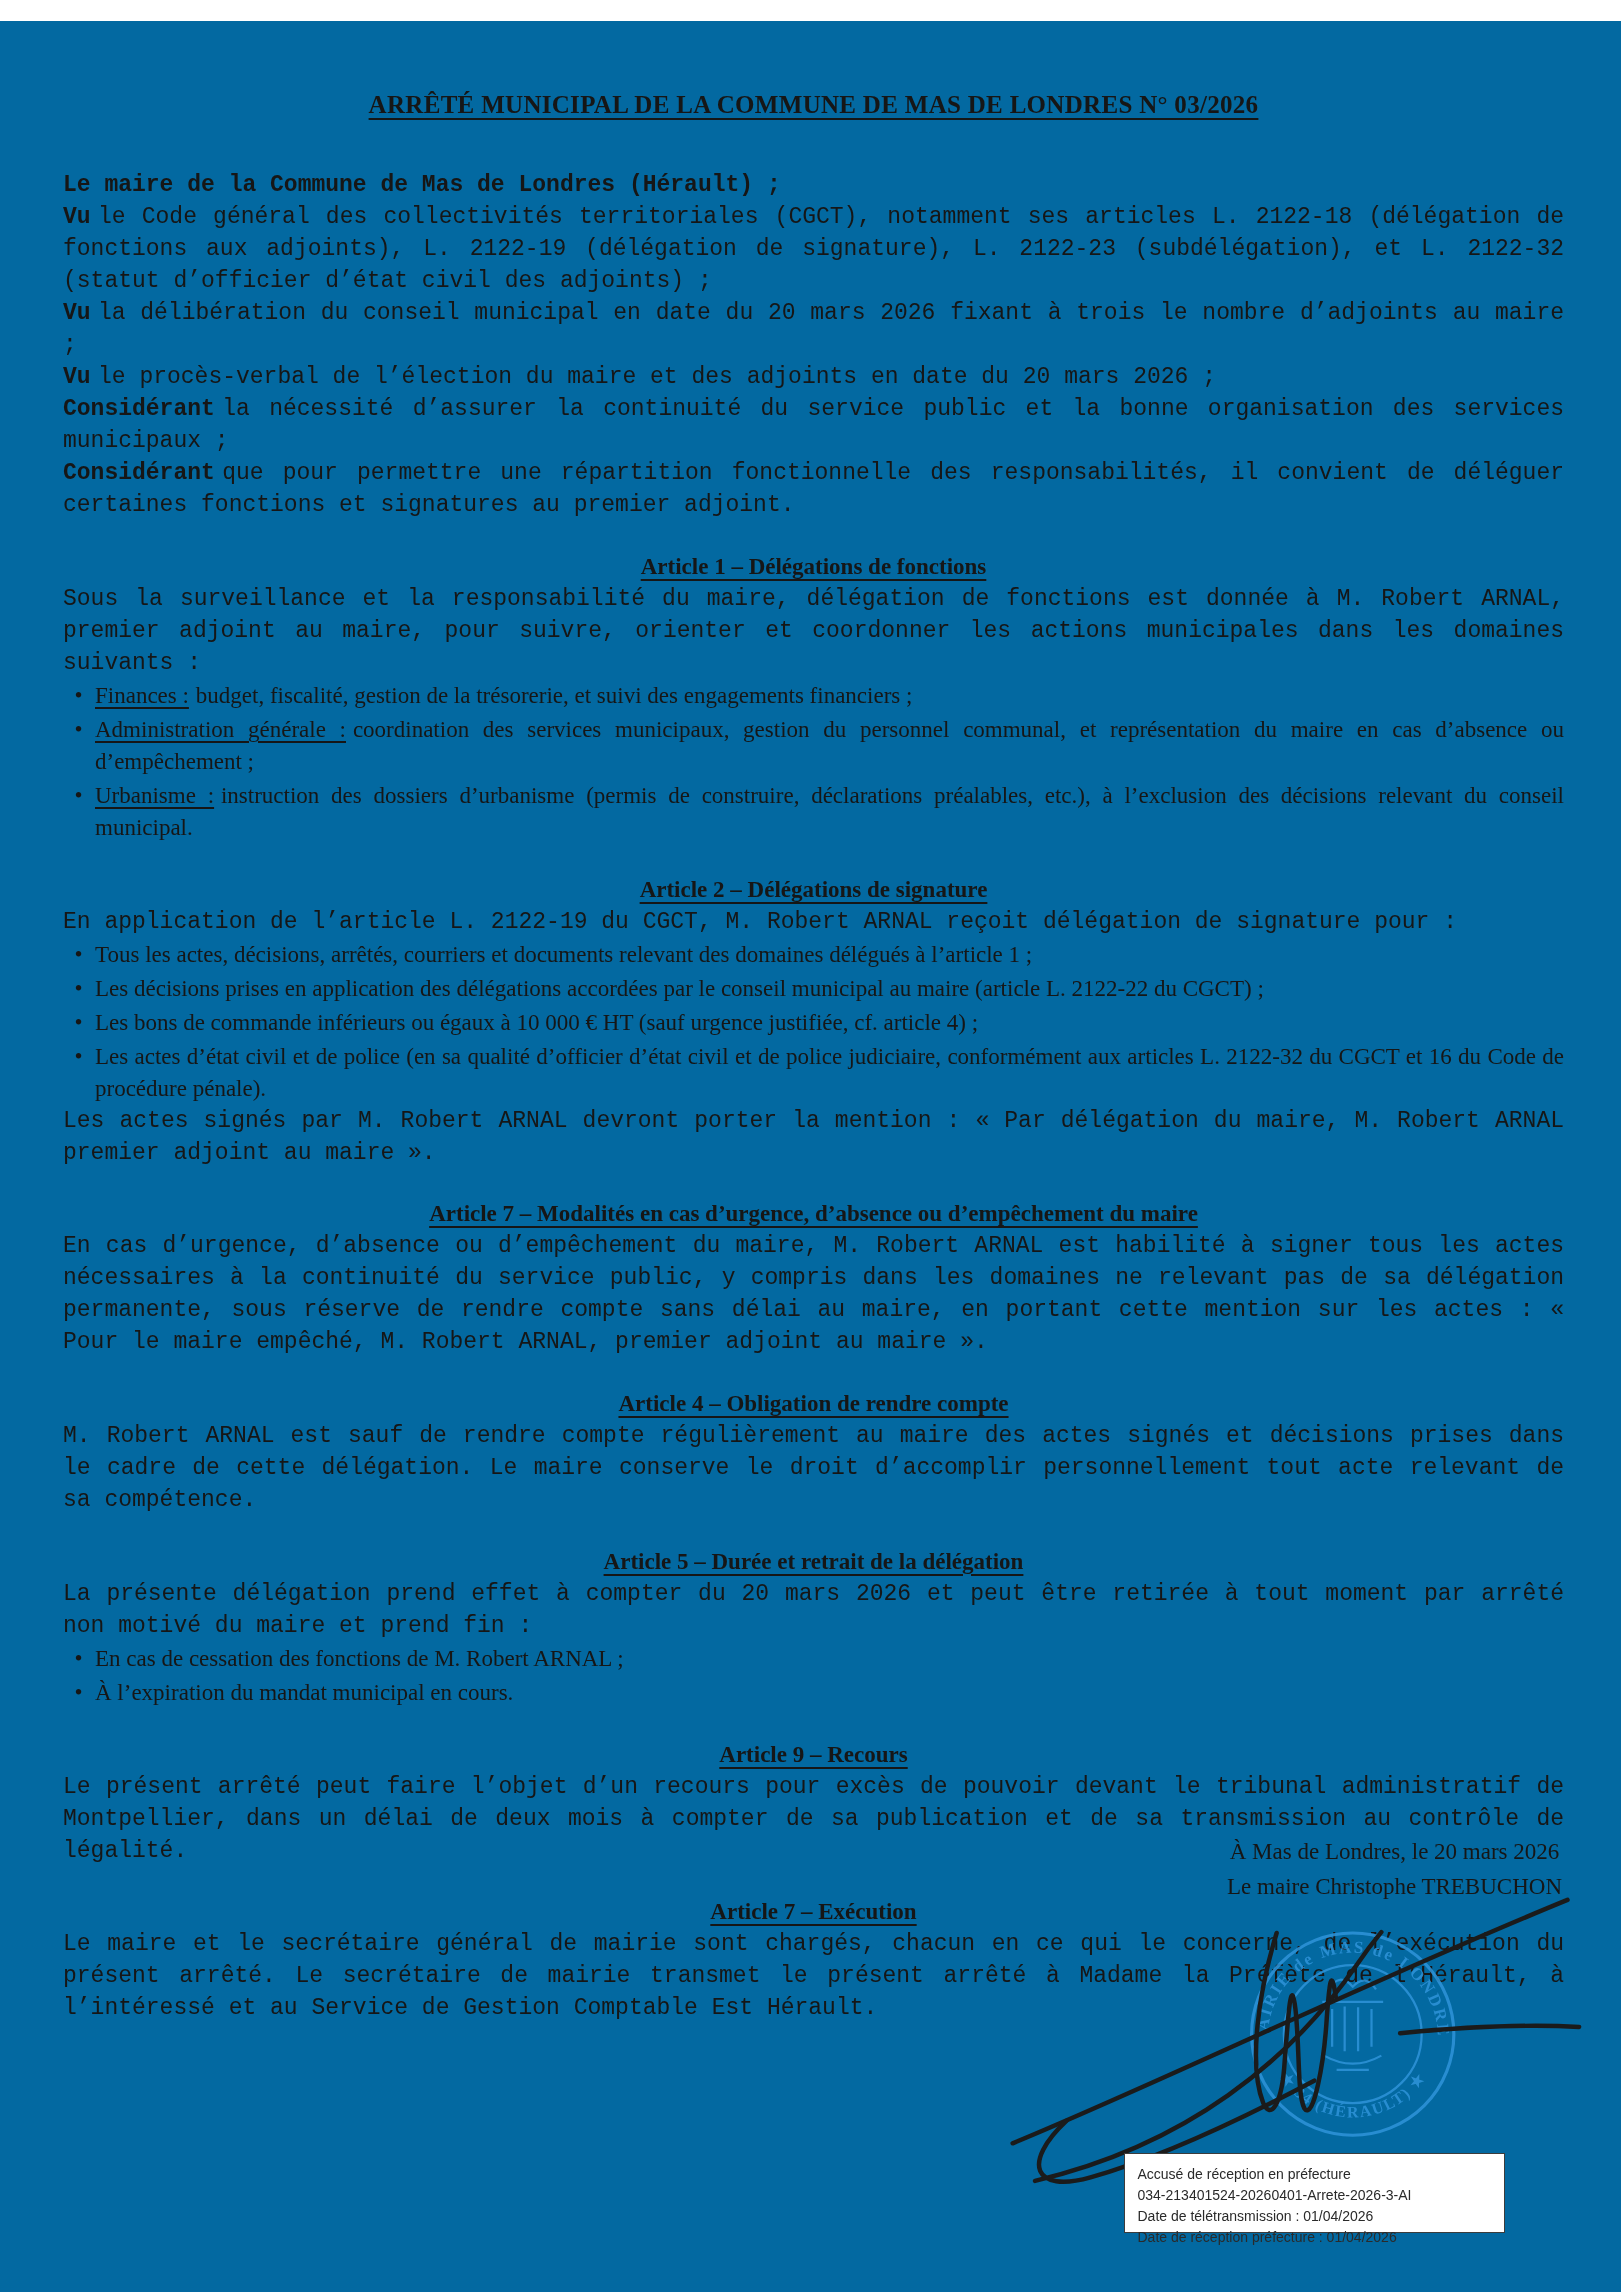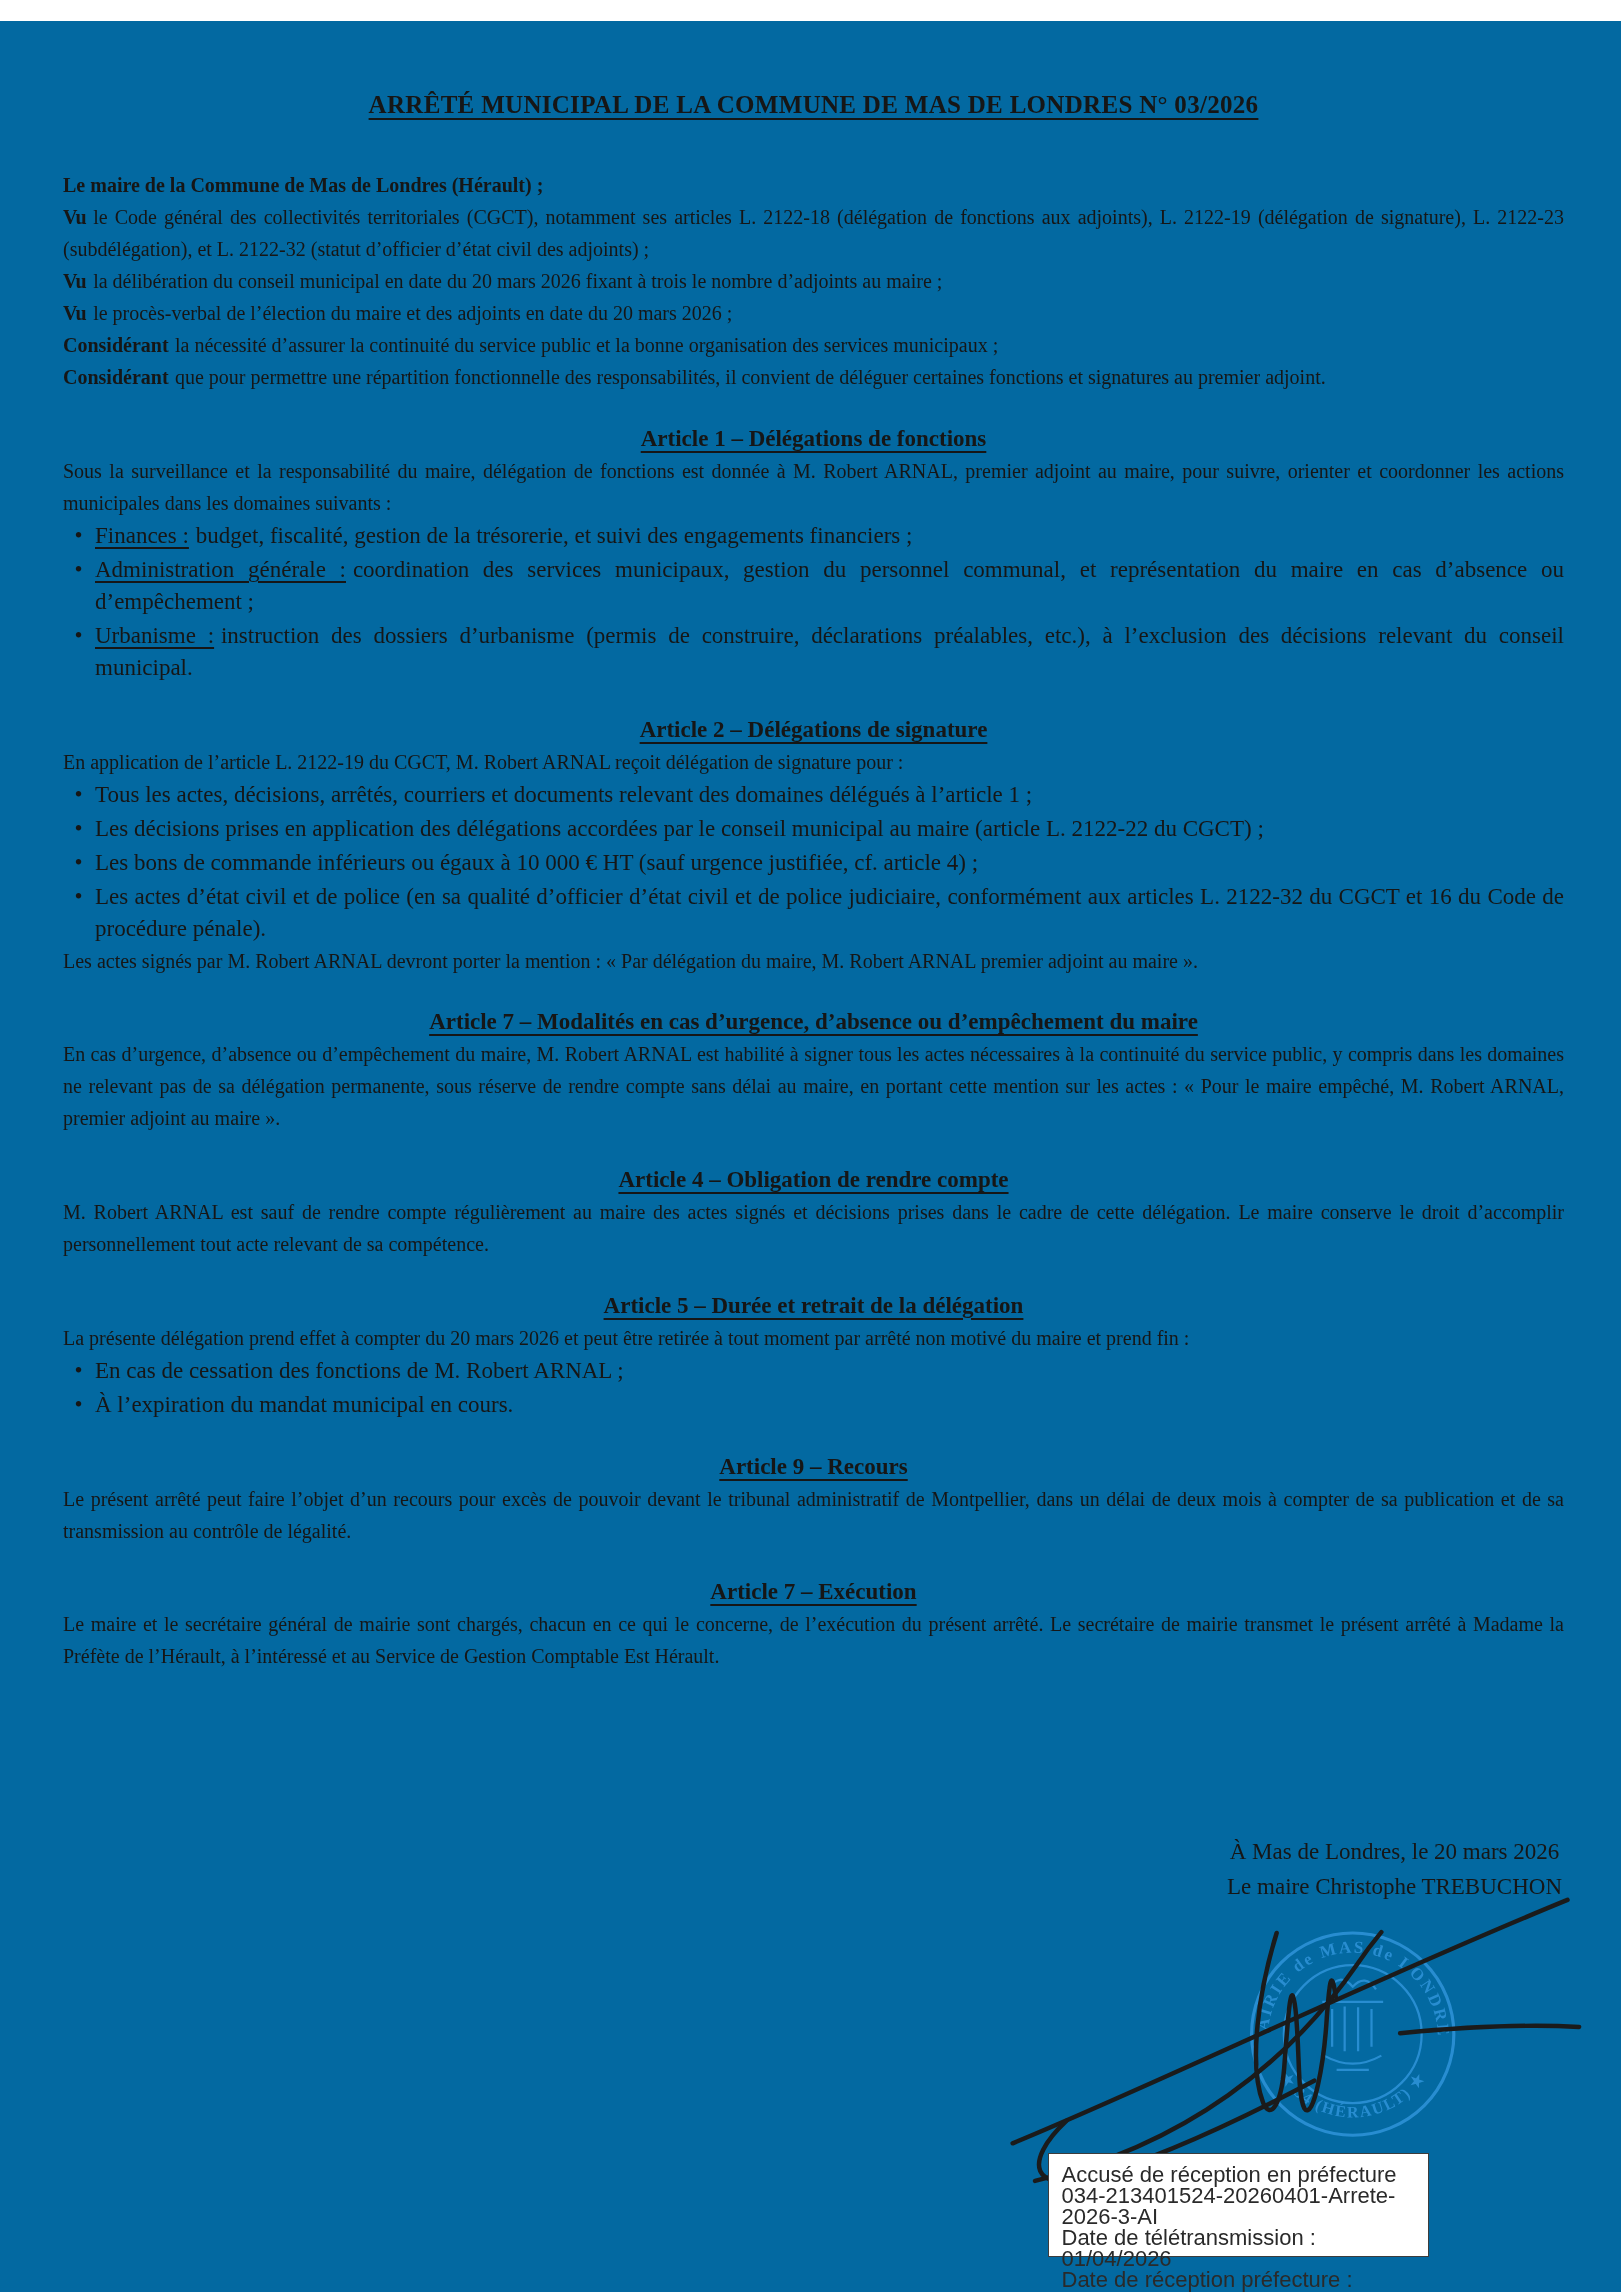--- a/index.html
+++ b/index.html
@@ -22,23 +22,24 @@
     text-align:center;
     font-size:25px;
     font-weight:bold;
     letter-spacing:0.3px;
     text-decoration:underline;
     text-decoration-thickness:2.2px;
     text-underline-offset:5.4px;
   }
   p.line {
     margin:0;
-    font-size:20px;
+    font-size:23px;
     line-height:32px;
     text-align:justify;
+    font-family:Liberation Mono, monospace;
   }
   .lead { font-weight:bold; margin-right:.32em; }
   .article { margin-top:29.6px; }
   .article-heading {
     margin:0;
     font-size:23px;
     line-height:32px;
     font-weight:bold;
     text-decoration:underline;
     text-decoration-thickness:2.2px;
@@ -54,27 +55,27 @@
     text-underline-offset:3.6px;
     margin-right:.3em;
   }
   .closing {
     position:absolute; top:1813px; right:59px;
     text-align:center;
     font-size:23px; line-height:35px;
   }
   .sig-art { position:absolute; left:981px; top:1827px; }
   .reception-box {
-    position:absolute; left:1048px; top:2132px;
-    width:381px; height:104px;
+    position:absolute; left:1124px; top:2132px;
+    width:381px; height:80px;
     border:1.8px solid #3c3c3c;
     box-sizing:border-box;
     padding:9.9px 12.5px;
     font-family:"Liberation Sans","DejaVu Sans",sans-serif;
-    font-size:22px; line-height:21px;
+    font-size:14px; line-height:21px;
     color:#2a2a2a;
     background:#fff;
   }
 </style>
 </head>
 <body>
 
 <div class="page">
   <div class="content">
 

